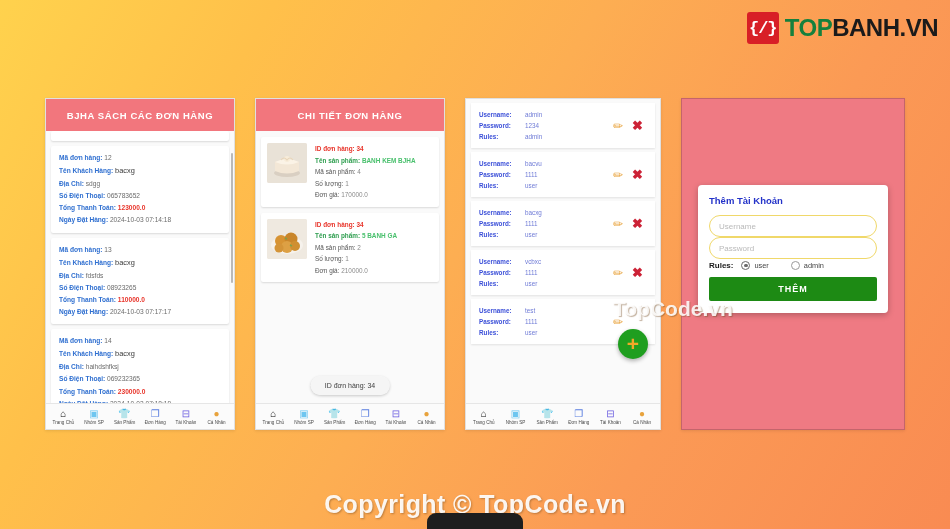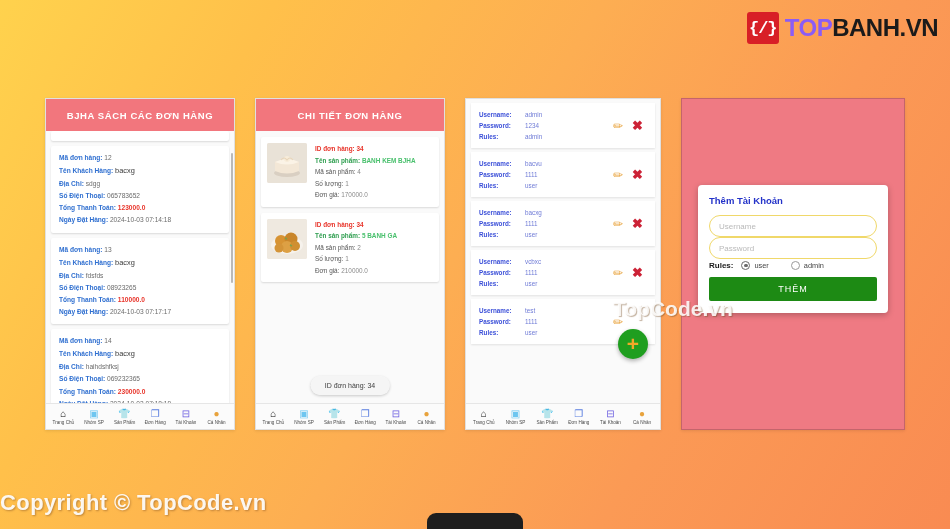--- a/index.html
+++ b/index.html
@@ -15,21 +15,21 @@
     position: absolute; top: 12px; right: 12px;
     display: flex; align-items: center; gap: 6px;
   }
   .logo-mark {
     width: 32px; height: 32px; background: #d81f26; border-radius: 3px;
     display: flex; align-items: center; justify-content: center;
     color: #fff; font-weight: bold; font-size: 17px;
     font-family: "Liberation Mono", monospace; letter-spacing: -1px;
   }
   .logo-text { font-size: 24px; font-weight: bold; letter-spacing: -0.5px; }
-  .logo-top { color: #8b5cf6; }
+  .logo-top { color: #15803d; }
   .logo-code { color: #1b1b1b; }
   .logo-vn { color: #1b1b1b; }
 
   
   .phones {
     position: absolute; left: 0; top: 98px; width: 950px; height: 332px;
     display: flex; justify-content: center; gap: 20px;
   }
   .phone {
     width: 190px; height: 332px;
@@ -138,21 +138,21 @@
     border: 1.4px solid #9a9a9a; display: inline-block; position: relative;
   }
   .radio.on { border-color: #6b6b6b; }
   .radio.on::after {
     content: ""; position: absolute; inset: 1.6px; border-radius: 50%; background: #6b6b6b;
   }
   .radio.spaced { margin-left: 14px; }
   .btn-them {
     height: 24px; background: #1d8a14; border-radius: 2px;
     display: flex; align-items: center; justify-content: center;
-    color: #fff; font-size: 9px; font-weight: normal; letter-spacing: 1px;
+    color: #fff; font-size: 9px; font-weight: bold; letter-spacing: 1px;
   }
 
   
   .bottomnav {
     flex: 0 0 26px; height: 26px; background: #fbfbfb;
     border-top: 1px solid #e6e6e6;
     display: flex; align-items: center; justify-content: space-around;
     padding: 0 2px;
   }
   .navitem { display: flex; flex-direction: column; align-items: center; gap: 1px; width: 30px; }
@@ -160,22 +160,22 @@
   .navlabel { font-size: 4.6px; color: #4a4a4a; white-space: nowrap; }
 
   
   .wm-mid {
     position: absolute; left: 613px; top: 297px;
     font-size: 21px; font-weight: bold; color: rgba(255,255,255,0.88);
     text-shadow: 1px 1px 1px rgba(120,80,40,0.45);
     pointer-events: none; white-space: nowrap;
   }
   .copyright {
-    position: absolute; left: 0; right: 0; top: 490px; text-align: left;
-    font-size: 22px; font-weight: bold; color: rgba(255,255,255,0.92);
+    position: absolute; left: 0; right: 0; top: 490px; text-align: center;
+    font-size: 25px; font-weight: bold; color: rgba(255,255,255,0.92);
     text-shadow: 1px 1px 2px rgba(140,90,40,0.55);
     letter-spacing: 0.4px;
   }
   .bottom-bar {
     position: absolute; left: 50%; transform: translateX(-50%); bottom: 0;
     width: 96px; height: 16px; background: #1e1e1e; border-radius: 9px 9px 0 0;
   }
 </style>
 </head>
 <body>

